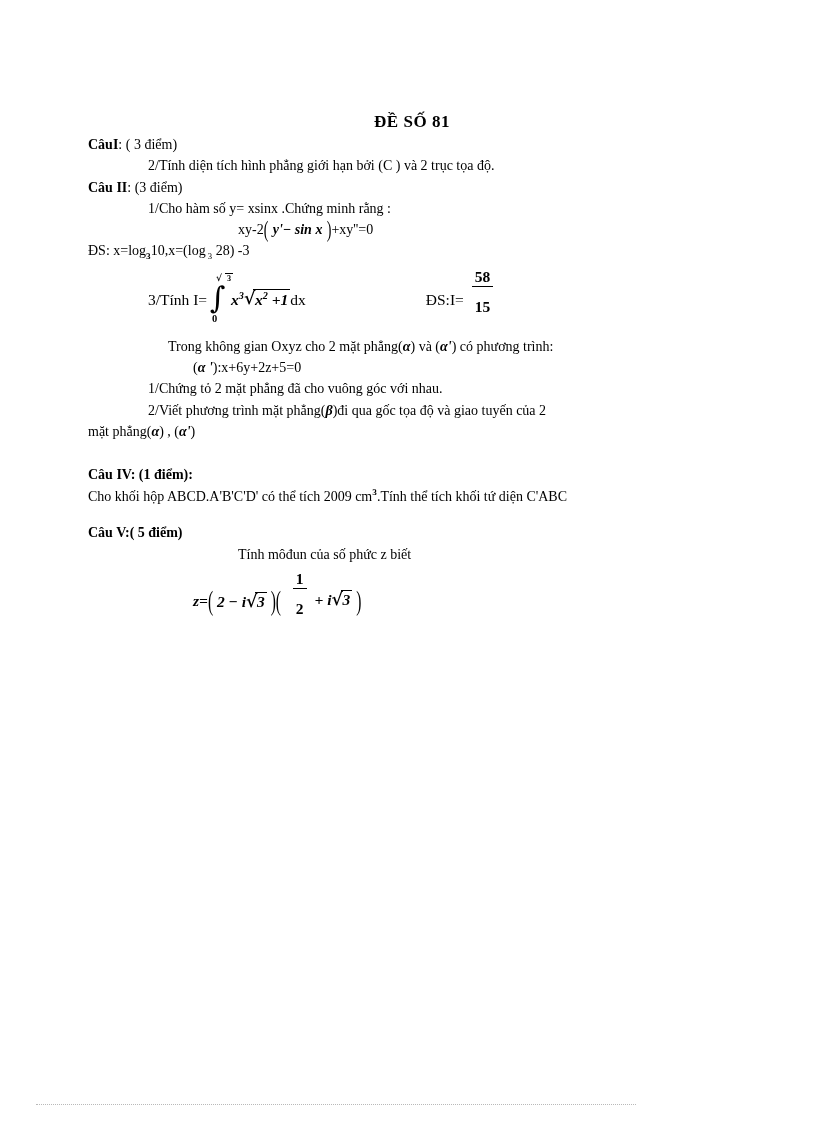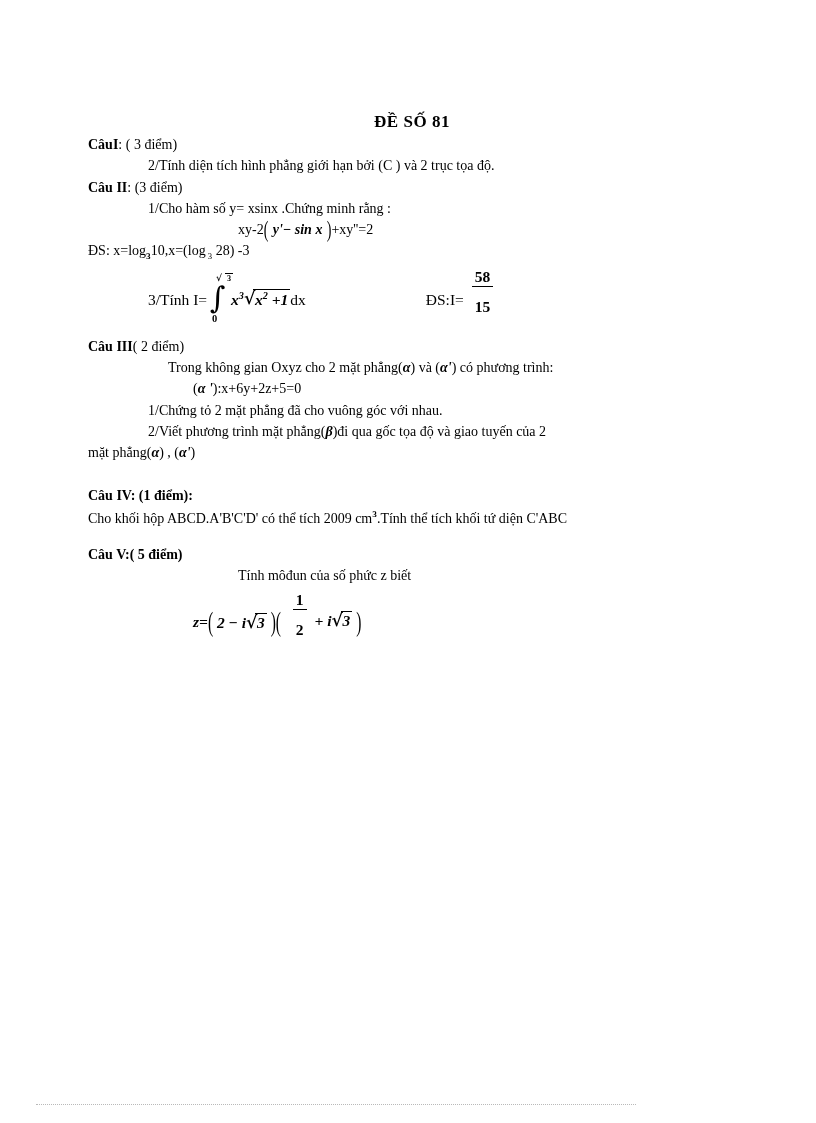--- a/index.html
+++ b/index.html
@@ -171,21 +171,21 @@
       <span>2/Tính diện tích hình phẳng giới hạn bởi (C ) và 2 trục tọa độ.</span>
     </div>
 
     <div class="line">
       <span class="bold">Câu II</span><span>: (3 điểm)</span>
     </div>
     <div class="line indent1">
       <span>1/Cho hàm số y= xsinx .Chứng minh rằng :</span>
     </div>
     <div class="line indent4">
-      <span>xy-2</span><span class="bigparen">y'− sin x</span><span>+xy''=2</span>
+      <span>xy-2</span><span class="bigparen">y'− sin x</span><span>+xy''=0</span>
     </div>
     <div class="line">
       <span>ĐS: x=log<span class="sub">3</span>10,x=(log<span class="subn">&nbsp;3</span> 28) -3</span>
     </div>
 
     <div class="gap-s"></div>
 
     <div class="math-row indent1">
       <span>3/Tính I=</span>
       <span class="integral">
@@ -199,23 +199,20 @@
       <span class="spacer-lg"></span>
       <span>ĐS:I=</span>
       <span class="frac">
         <span class="num">58</span>
         <span class="den">15</span>
       </span>
     </div>
 
     <div class="gap-s"></div>
 
-    <div class="line">
-      <span class="bold">Câu III</span><span>( 2 điểm)</span>
-    </div>
     <div class="line indent2">
       <span>Trong không gian Oxyz  cho 2 mặt phẳng(</span><span class="bi">α</span><span>) và (</span><span class="bi">α'</span><span>) có phương trình:</span>
     </div>
     <div class="line indent3">
       <span>(</span><span class="bi">α '</span><span>):x+6y+2z+5=0</span>
     </div>
     <div class="line indent1">
       <span>1/Chứng tỏ 2 mặt phẳng đã cho vuông góc với nhau.</span>
     </div>
     <div class="line indent1">

